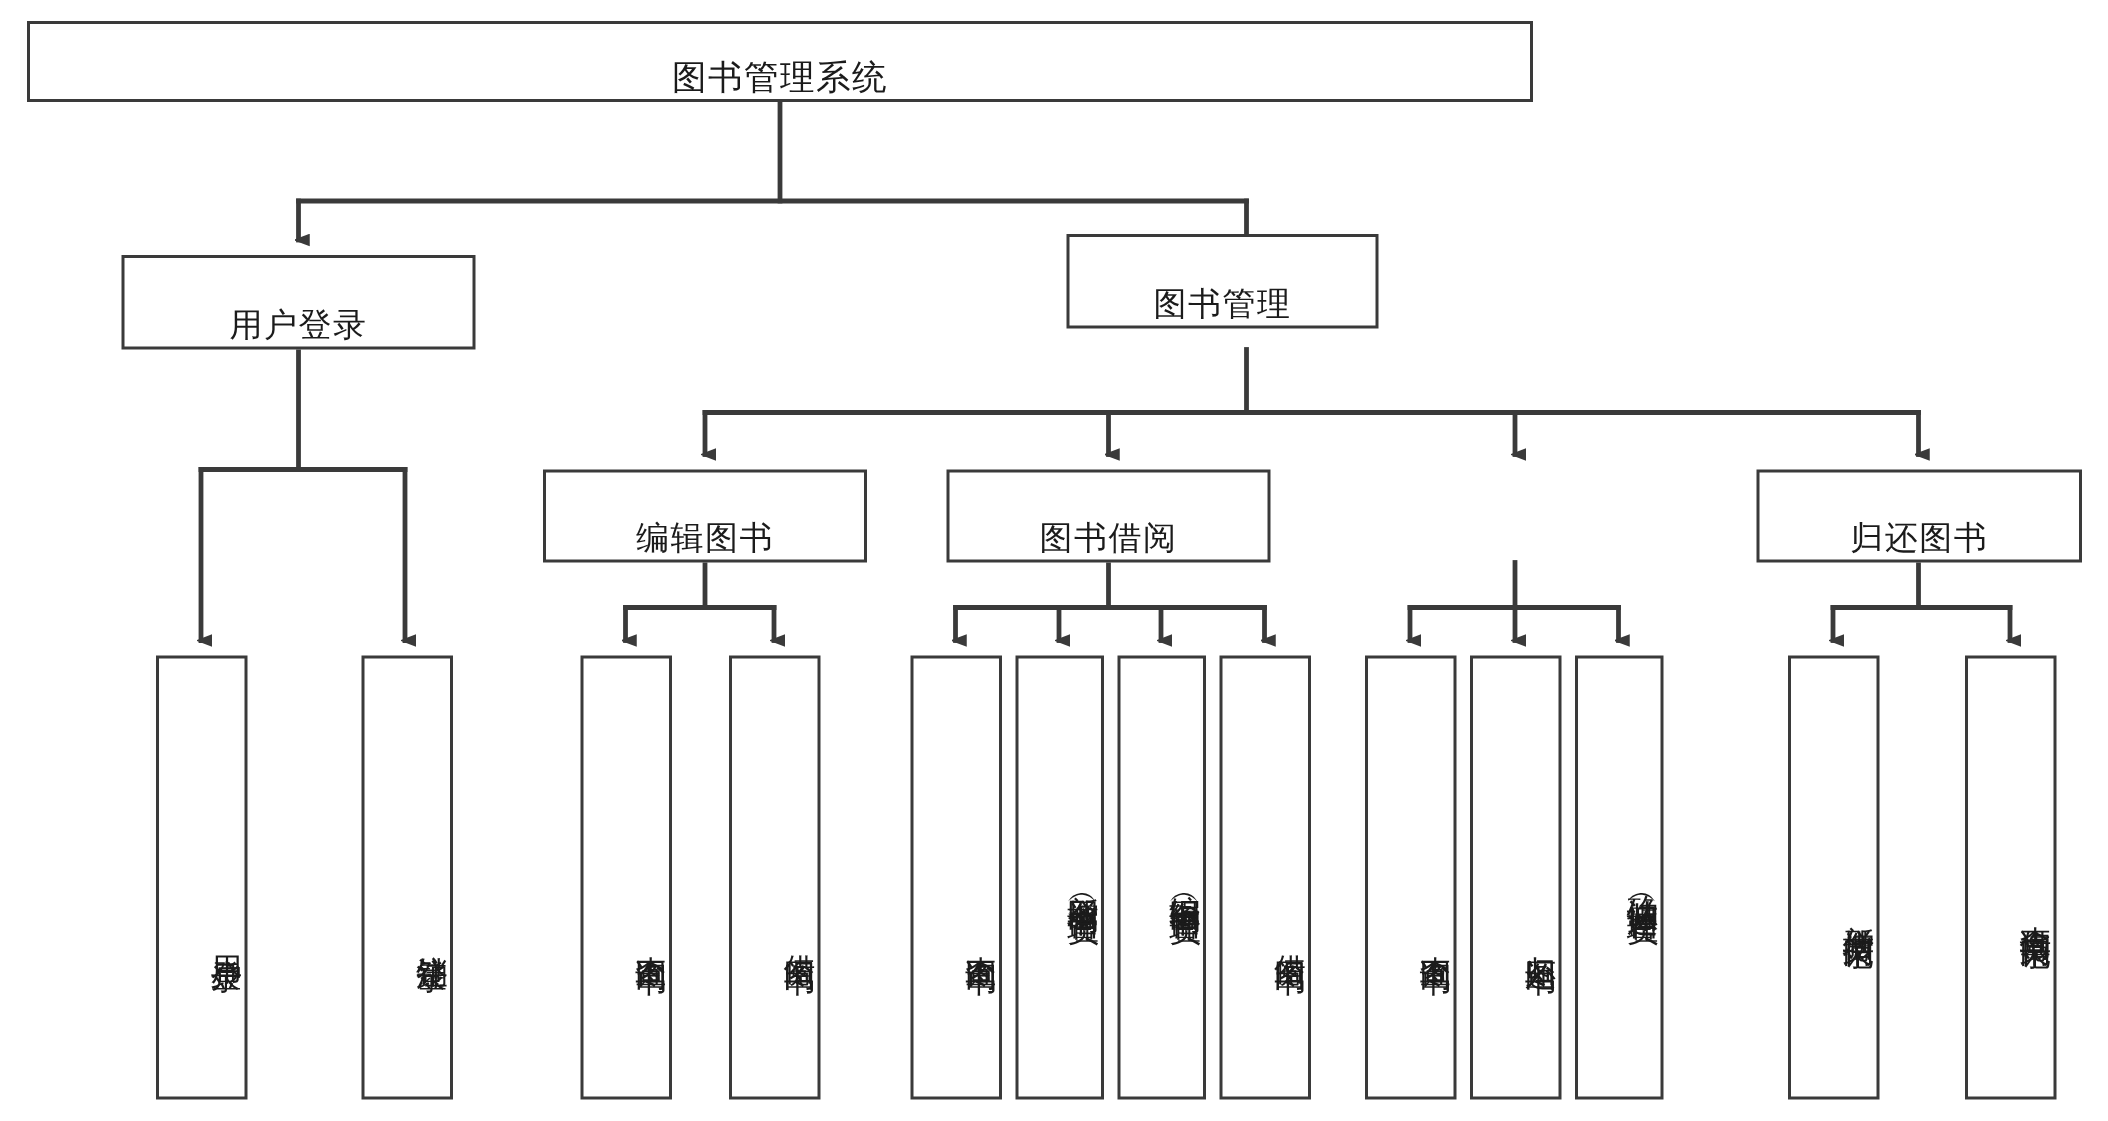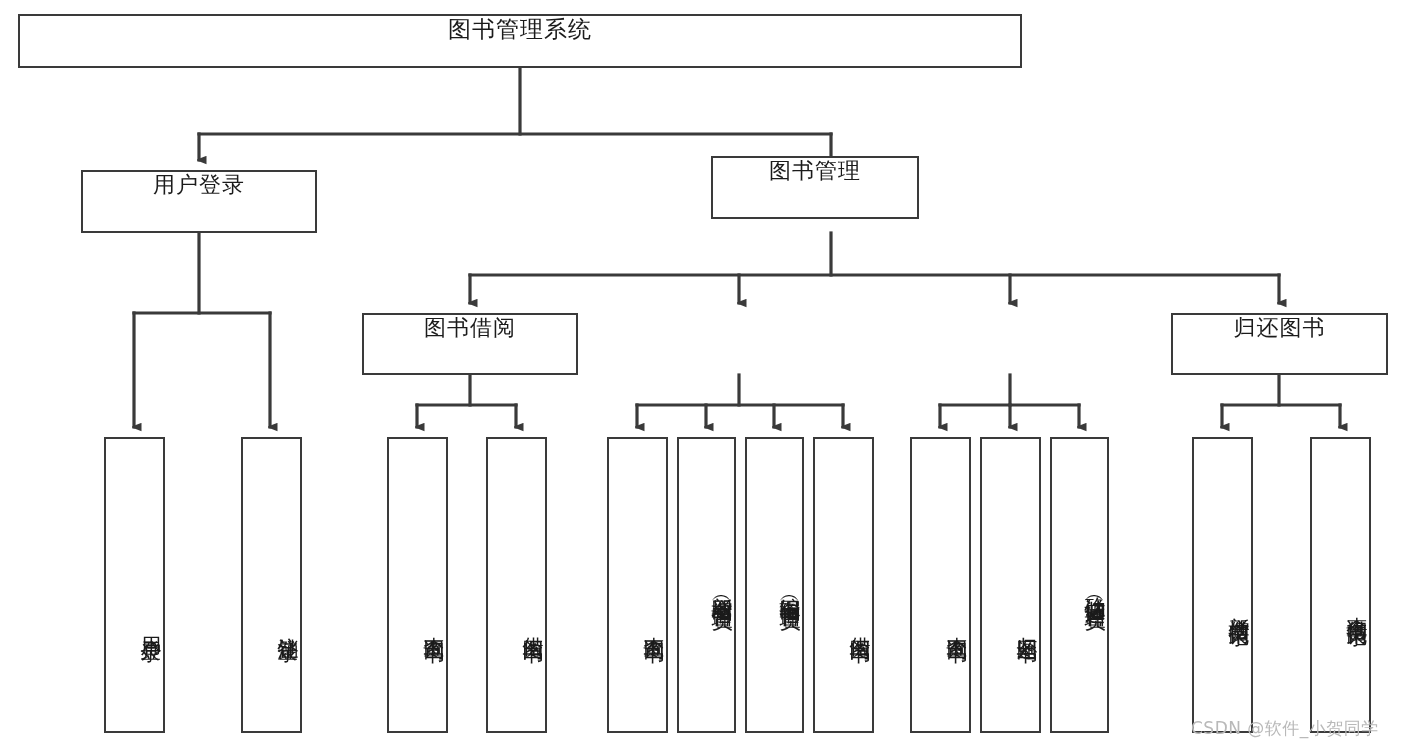--- a/index.html
+++ b/index.html
@@ -24,21 +24,21 @@
     width: 1405px;
     height: 747px;
     pointer-events: none;
   }
   .node {
     position: absolute;
     box-sizing: border-box;
     background: #ffffff;
     border: 2.5px solid #3a3a3a;
     display: flex;
-    align-items: flex-start;
+    align-items: flex-end;
     justify-content: center;
     text-align: center;
     color: #1b1b1b;
     line-height: 1.18;
   }
   .node.h {
     font-size: 22px;
     letter-spacing: 1px;
   }
   .node.root {
@@ -145,23 +145,26 @@
 
   <div class="node h" style="left:81px; top:170px; width:236px; height:63px;">
     <span>用户登录</span>
   </div>
 
   <div class="node h" style="left:711px; top:156px; width:208px; height:63px;">
     <span>图书管理</span>
   </div>
 
   <div class="node h" style="left:362px; top:313px; width:216px; height:62px;">
+    <span>编辑图书</span>
+  </div>
+
+  <div class="node h" style="left:631px; top:313px; width:216px; height:62px;">
     <span>图书借阅</span>
   </div>
-
 
 
   <div class="node h" style="left:1171px; top:313px; width:217px; height:62px;">
     <span>归还图书</span>
   </div>
 
   <div class="node v" style="left:104px; top:437px; width:61px; height:296px; padding-top:78px;">
     <span class="vtext">用户登录</span>
   </div>
 
@@ -206,15 +209,14 @@
   </div>
 
   <div class="node v" style="left:1192px; top:437px; width:61px; height:296px; padding-top:42px;">
     <span class="vtext">新增借阅记录</span>
   </div>
 
   <div class="node v" style="left:1310px; top:437px; width:61px; height:296px; padding-top:42px;">
     <span class="vtext">查询借阅记录</span>
   </div>
 
-  <div class="watermark" style="left:1191px; top:717px;">CSDN @软件_小贺同学</div>
 
 </div>
 
 </body></html>

